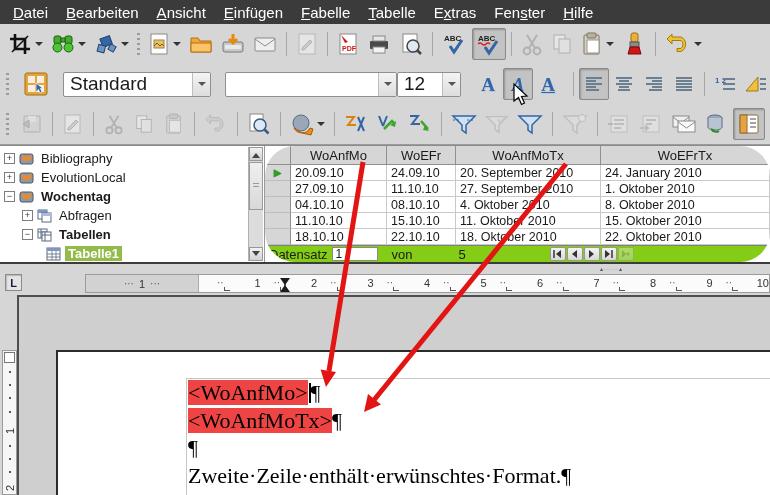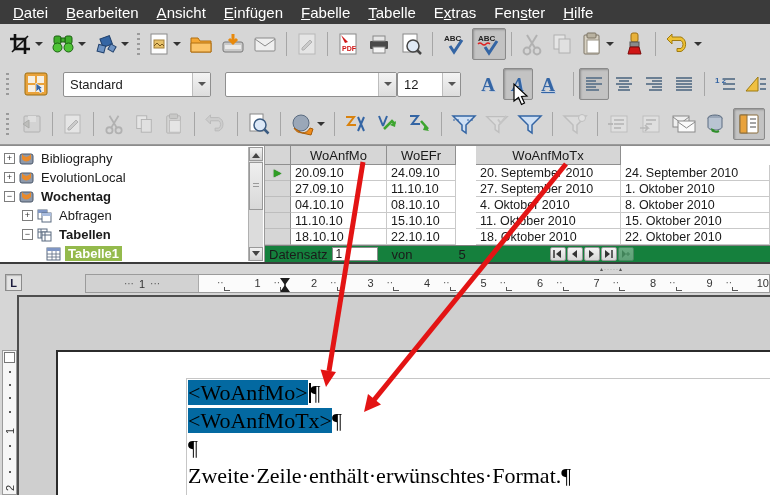--- a/index.html
+++ b/index.html
@@ -20,21 +20,21 @@
   .tbtn.pressed { background:#c3c3c3; border:1px solid #8a8a8a; box-shadow:inset 1px 1px 2px rgba(0,0,0,.25); }
   .dis { opacity:.38; filter:grayscale(.9); }
   .sep { width:1px; height:24px; background:#a6a6a6; margin:0 5px; flex:none; }
   .handle { width:7px; height:22px; margin:0 4px; flex:none;
     background:repeating-linear-gradient(#9a9a9a 0 2px, transparent 2px 5px); width:3px; }
   .drop { margin-left:3px; display:flex; align-items:center; }
   .drop::after { content:""; border:4px solid transparent; border-top-color:#333; margin-top:4px; }
   .ic { display:block; }
 
   
-  .combo { height:25px; background:#fff; border:1px solid #8f8f8f; border-radius:2px; display:flex; align-items:center; font-size:13px; padding-left:6px; flex:none; }
+  .combo { height:25px; background:#fff; border:1px solid #8f8f8f; border-radius:2px; display:flex; align-items:center; font-size:19px; padding-left:6px; flex:none; }
   .cb-arrow { margin-left:auto; width:18px; align-self:stretch; border-left:1px solid #bdbdbd; background:linear-gradient(#f4f4f4,#ddd); display:flex; align-items:center; justify-content:center; }
   .cb-arrow::after { content:""; border:4px solid transparent; border-top-color:#555; margin-top:4px; }
   .fmt-letter { font-family:"Liberation Serif",serif; font-weight:bold; font-size:19px; color:#3465a4; line-height:1; text-shadow:1px 1px 0 #b9c8de; }
   .fmt-letter.it { font-style:italic; }
   .fmt-letter.ul { text-decoration:underline; }
 
   .align-ic { width:18px; height:16px; display:block; }
 
   
   .ds { position:absolute; left:0; top:145px; width:770px; height:117px; display:flex; border-top:1px solid #8c8c8c; background:#fff; }
@@ -47,33 +47,33 @@
   .tico { margin-right:4px; flex:none; }
   .vscroll { position:absolute; top:1px; right:1px; bottom:1px; width:15px; background:#dcdcdc; border-left:1px solid #b0b0b0; }
   .sbtn { position:absolute; left:0; width:14px; height:14px; background:linear-gradient(#f2f2f2,#d2d2d2); border:1px solid #999; display:flex; align-items:center; justify-content:center; }
   .sbtn.up { top:0; } .sbtn.down { bottom:0; }
   .sthumb { position:absolute; left:0; top:15px; width:14px; height:48px; background:linear-gradient(#efefef,#d8d8d8); border:1px solid #999; }
   .sthumb::after { content:""; position:absolute; left:3px; right:3px; top:20px; height:6px; background:repeating-linear-gradient(#9a9a9a 0 1px, transparent 1px 3px); }
   .tri-up { width:0; height:0; border:4px solid transparent; border-bottom:5px solid #444; margin-bottom:2px; }
   .tri-dn { width:0; height:0; border:4px solid transparent; border-top:5px solid #444; margin-top:2px; }
 
   
-  .grid { flex:1; display:flex; flex-direction:column; background:#fff; font-size:12.5px; overflow:hidden; }
+  .grid { flex:1; display:flex; flex-direction:column; background:#fff; font-size:12.5px; overflow:hidden;border-radius:30px; }
   .grow { display:flex; flex:none; }
   .ghead { height:19px; }
   .gbody-row { height:16px; }
   .hcell { background:#d6d6d6; border-right:1px solid #8f8f8f; border-bottom:1px solid #8f8f8f; display:flex; align-items:center; justify-content:center; font-size:13px; }
   .corner { width:26px; flex:none; }
-  .c1 { width:96px; flex:none; } .c2 { width:69px; flex:none; } .c3 { width:145px; flex:none;margin-left:20px; } .c4 { flex:1; }
+  .c1 { width:96px; flex:none; } .c2 { width:69px; flex:none; } .c3 { width:145px; flex:none; } .c4 { flex:1; }
   .rowhdr { width:26px; flex:none; background:#d6d6d6; border-right:1px solid #8f8f8f; border-bottom:1px solid #bdbdbd; display:flex; align-items:center; justify-content:center; }
   .cell { border-right:1px solid #c9c9c9; border-bottom:1px solid #c9c9c9; padding-left:4px; display:flex; align-items:center; white-space:nowrap; overflow:hidden; }
   .rec-marker { color:#2f9e24; font-size:10px; text-shadow:0 0 1px #1c6112; }
 
   
-  .recbar { margin-top:auto; height:17px; background:#15803d; border-top:1px solid #808080; display:flex; align-items:center; font-size:13px; flex:none; }
+  .recbar { margin-top:auto; height:17px; background:#84cc16; border-top:1px solid #808080; display:flex; align-items:center; font-size:13px; flex:none; }
   .recbar .lbl { padding-left:4px; }
   .recinput { width:46px; height:14px; background:#fff; border:1px solid #8a8a8a; font-size:12px; padding-left:3px; margin-left:4px; display:flex; align-items:center; }
   .navgrp { display:flex; gap:1px; margin-left:84px; }
   .navbtn { width:16px; height:14px; background:linear-gradient(#f4f4f4,#d7d7d7); border:1px solid #979797; border-radius:2px; display:flex; align-items:center; justify-content:center; }
 
   
   .splitter { position:absolute; left:0; top:262px; width:770px; height:10px; background:#d6d6d6; border-top:2px solid #3c3c3c; }
   .split-handle { position:absolute; left:600px; top:1px; font-size:6px; color:#555; letter-spacing:1px; }
 
   
@@ -88,21 +88,21 @@
   .slot .num { position:absolute; right:-4px; top:2px; font-size:11px; color:#333; }
   .slot::after { content:""; position:absolute; right:27px; bottom:1px; width:5px; height:3px; border-left:1px solid #555; border-bottom:1px solid #555; }
   .indent-marker { position:absolute; left:193px; top:2px; }
 
   
   .docarea { position:absolute; left:0; top:295px; width:770px; height:200px; background:#d6d6d6; }
   .canvas { position:absolute; left:17px; top:0; right:0; bottom:0; background:#cfcfcf; border-top:2px solid #4e4e4e; border-left:2px solid #4e4e4e; overflow:hidden; }
   .page { position:absolute; left:37px; top:53px; right:-2px; bottom:-2px; background:#fff; border-top:2px solid #2b2b2b; border-left:2px solid #2b2b2b; }
   .tboundary { position:absolute; left:128px; top:26px; right:-2px; bottom:-2px; border-left:1px solid #c6c6c6; border-top:1px solid #c6c6c6; }
   .doctext { position:absolute; left:130px; top:27px; font-family:"Liberation Serif",serif; font-size:22px; line-height:27.5px; color:#000; white-space:nowrap; }
-  .field { background:#0369a1; }
+  .field { background:#ef4444; }
   .caret { display:inline-block; width:2px; height:20px; background:#000; vertical-align:-3px; margin-left:1px; }
   .vruler { position:absolute; left:2px; top:55px; width:15px; height:145px; background:#f6f6f6; border:1px solid #9b9b9b; }
   .vmarker { position:absolute; left:1px; top:1px; width:11px; height:11px; background:#fff; border:1px solid #777; }
   .vnum { position:absolute; left:0; width:13px; text-align:center; font-size:11px; color:#333; transform:rotate(-90deg); }
   .vdot { position:absolute; left:6px; width:2px; height:2px; background:#555; }
 
   
   .overlay { position:absolute; left:0; top:0; width:770px; height:495px; pointer-events:none; z-index:60; }
 </style>
 </head>
@@ -545,29 +545,30 @@
         </div>
     </div>
   </div>
 
   <div class="grid">
     <div class="grow ghead">
       <div class="hcell corner"></div>
       <div class="hcell c1">WoAnfMo</div>
       <div class="hcell c2">WoEFr</div>
       <div class="hcell c3">WoAnfMoTx</div>
+      <div class="hcell c4">WoEFrTx</div>
     </div>
     <div class="grow gbody-row">
       <div class="rowhdr">
           <span class="rec-marker">▶</span>
         </div>
       <div class="cell c1">20.09.10</div>
       <div class="cell c2">24.09.10</div>
       <div class="cell c3">20. September 2010</div>
-      <div class="cell c4">24. September 2010</div>
+      <div class="cell c4">24. January 2010</div>
     </div>
     <div class="grow gbody-row">
       <div class="rowhdr"></div>
       <div class="cell c1">27.09.10</div>
       <div class="cell c2">11.10.10</div>
       <div class="cell c3">27. September 2010</div>
       <div class="cell c4">1. Oktober 2010</div>
     </div>
     <div class="grow gbody-row">
       <div class="rowhdr"></div>

